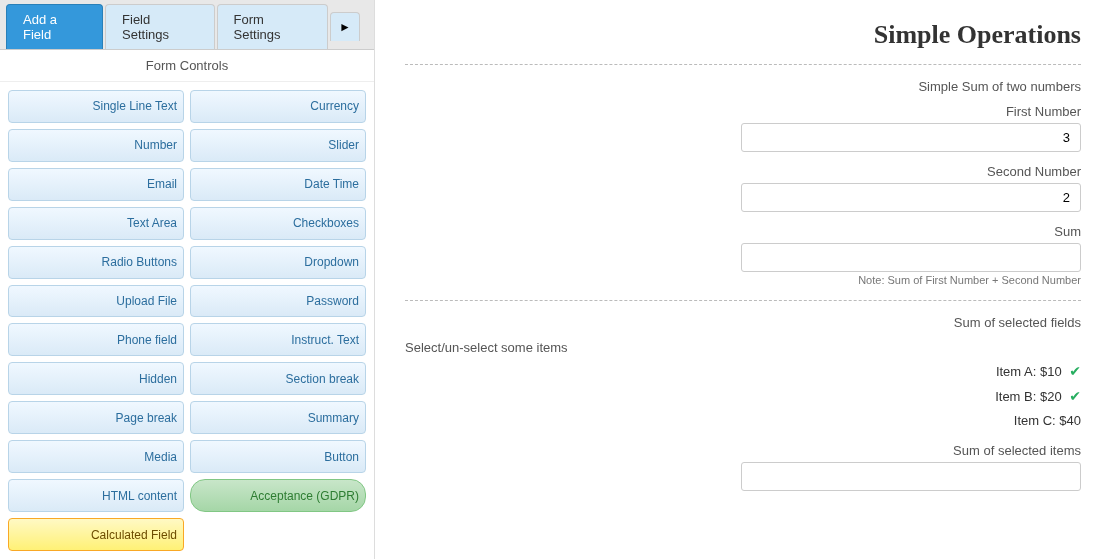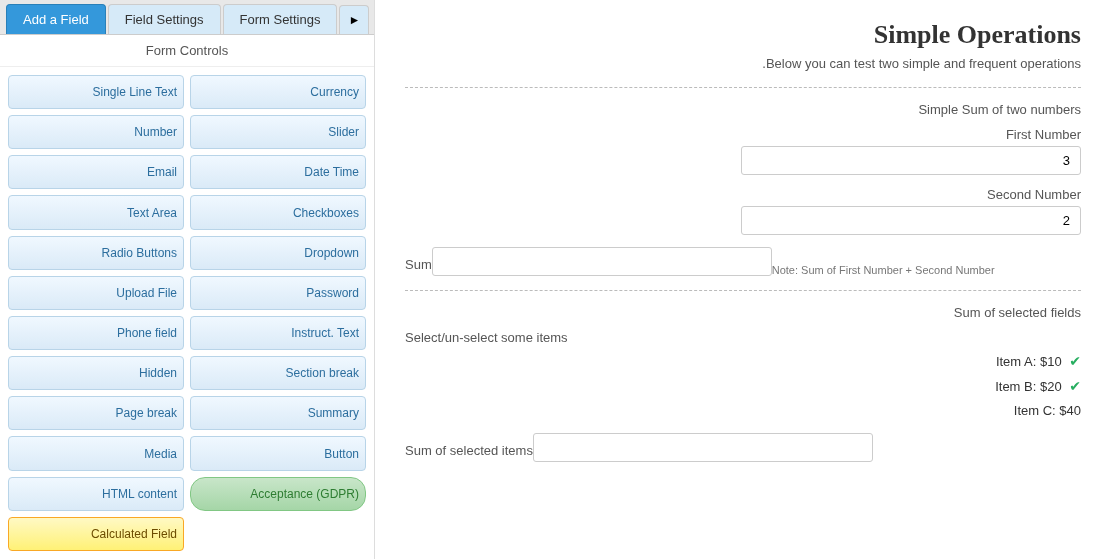--- a/index.html
+++ b/index.html
@@ -12,21 +12,21 @@
       border-right: 1px solid #ddd;
       display: flex;
       flex-direction: column;
     }
 
     .tab-bar {
       display: flex;
       align-items: center;
       background: #e8e8e8;
       border-bottom: 1px solid #ccc;
-      padding: 4px 3px 0 6px;
+      padding: 4px 14px 0 6px;
       gap: 2px;
     }
 
     .tab {
       padding: 7px 16px;
       border: 1px solid #ccc;
       border-bottom: none;
       border-radius: 4px 4px 0 0;
       cursor: pointer;
       font-size: 13px;
@@ -155,20 +155,21 @@
 
     .field-note {
       font-size: 11px;
       color: #777;
       text-align: right;
       margin-top: 2px;
     }
 
     .sum-row {
       display: flex;
+      flex-direction: column;
       align-items: flex-end;
       margin-bottom: 4px;
     }
 
     .sum-label {
       font-size: 13px;
       color: #555;
       margin-bottom: 4px;
     }
 
@@ -252,21 +253,20 @@
 
     <button class="field-btn">HTML content</button>
     <button class="field-btn green">Acceptance (GDPR)</button>
 
     <button class="field-btn yellow">Calculated Field</button>
   </div>
 </div>
 
 <div class="right-panel">
   <h1>Simple Operations</h1>
-  <div class="subtitle">.Below you can test two simple and frequent operations</div>
 
   <hr class="divider">
 
   <div class="section-title">Simple Sum of two numbers</div>
 
   <div class="field-row">
     <div class="field-label">First Number</div>
     <input class="field-input" type="text" value="3" style="">
   </div>
 

